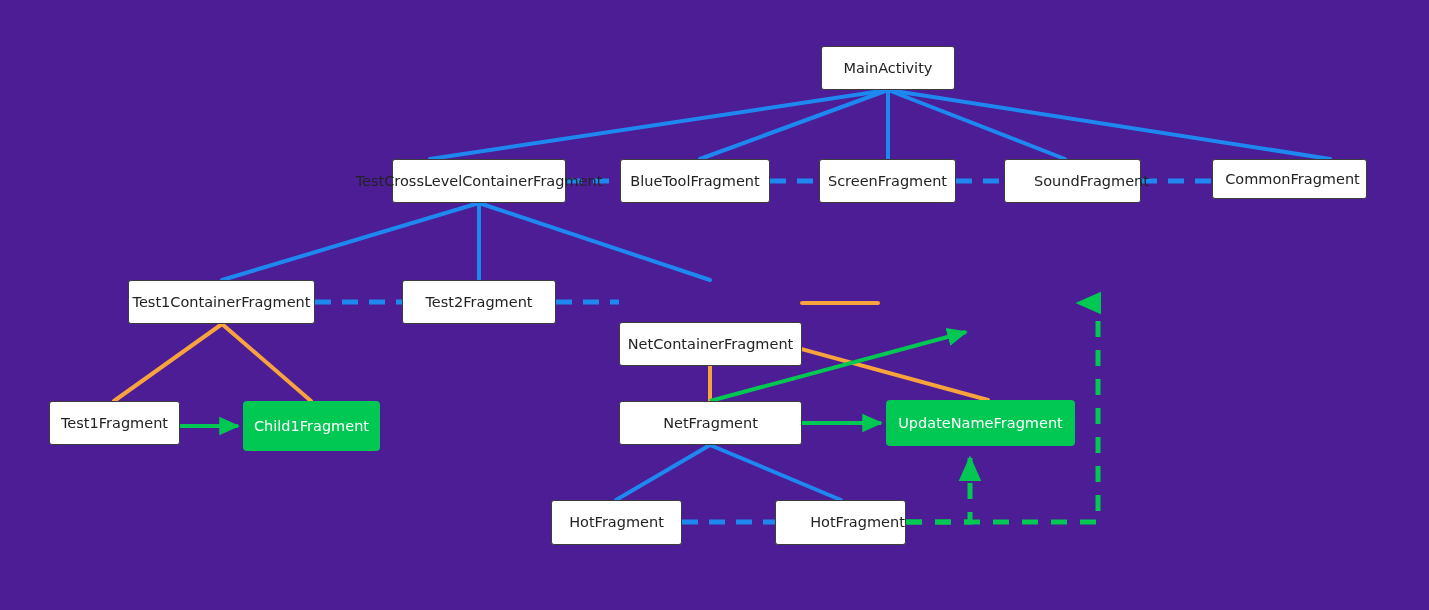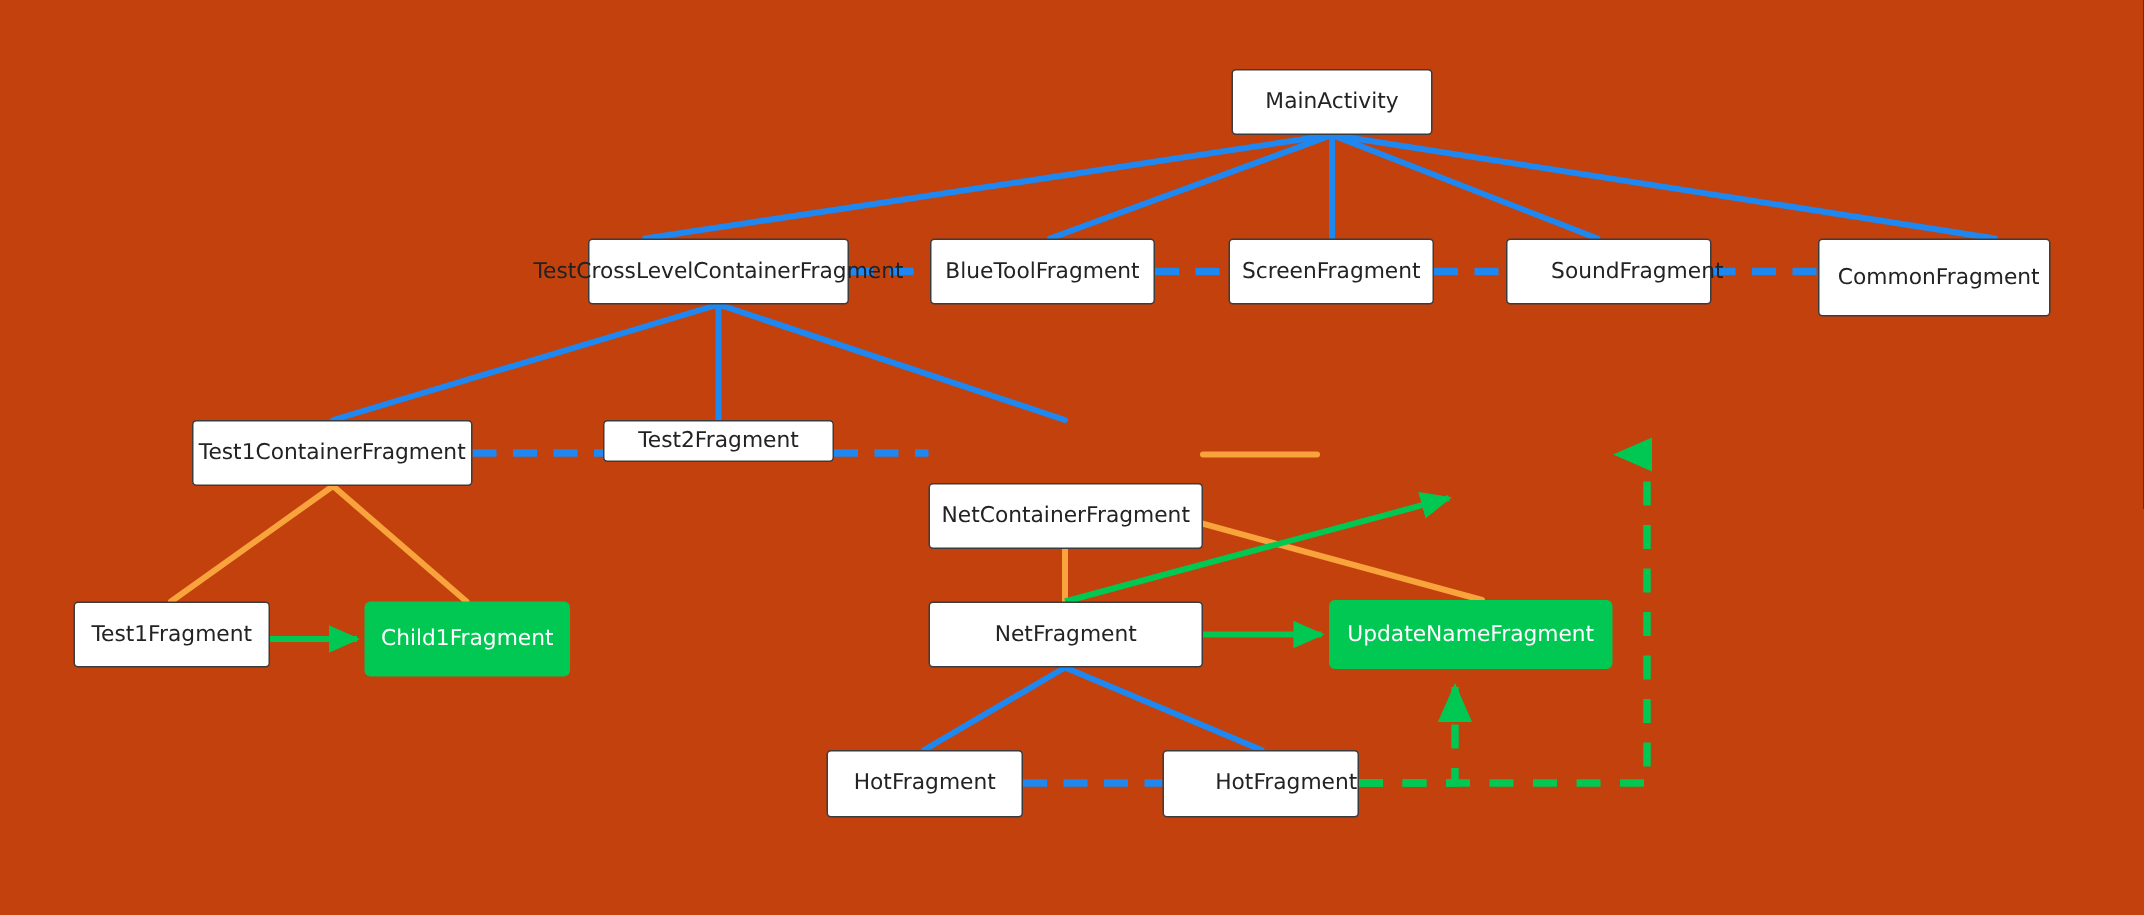--- a/index.html
+++ b/index.html
@@ -1,17 +1,17 @@
 <!DOCTYPE html>
 <html><head>
 <meta charset="utf-8">
 <style>
   html,body{margin:0;padding:0;background:#000;}
   body{width:1429px;height:610px;overflow:hidden;font-family:"DejaVu Sans","Liberation Sans",sans-serif;}
-  #stage{position:relative;width:1429px;height:610px;background:#c2410c;}
+  #stage{position:relative;width:1429px;height:610px;background:#4c1d95;}
   #edges{position:absolute;left:0;top:0;width:1429px;height:610px;}
   .node{
     position:absolute;
     box-sizing:border-box;
     display:flex;align-items:center;justify-content:center;
     text-align:center;
     font-size:14.5px;
     line-height:1.25;
     border-radius:3px;
     z-index:5;
@@ -100,29 +100,29 @@
   </div>
 
   <div class="node white" style="left:819px;top:159px;width:137px;height:44px;">
     <span>ScreenFragment</span>
   </div>
 
   <div class="node white" style="left:1004px;top:159px;width:137px;height:44px;padding-left:44px;">
     <span>SoundFragment</span>
   </div>
 
-  <div class="node white" style="left:1212px;top:159px;width:155px;height:52px;padding-left:12px;">
+  <div class="node white" style="left:1212px;top:159px;width:155px;height:40px;padding-left:12px;">
     <span>CommonFragment</span>
   </div>
 
   <div class="node white" style="left:128px;top:280px;width:187px;height:44px;">
     <span>Test1ContainerFragment</span>
   </div>
 
-  <div class="node white" style="left:402px;top:280px;width:154px;height:28px;">
+  <div class="node white" style="left:402px;top:280px;width:154px;height:44px;">
     <span>Test2Fragment</span>
   </div>
 
   <div class="node white" style="left:619px;top:280px;width:183px;height:44px;margin-top:42px;">
     <span>NetContainerFragment</span>
   </div>
 
 
   <div class="node white" style="left:49px;top:401px;width:131px;height:44px;">
     <span>Test1Fragment</span>

